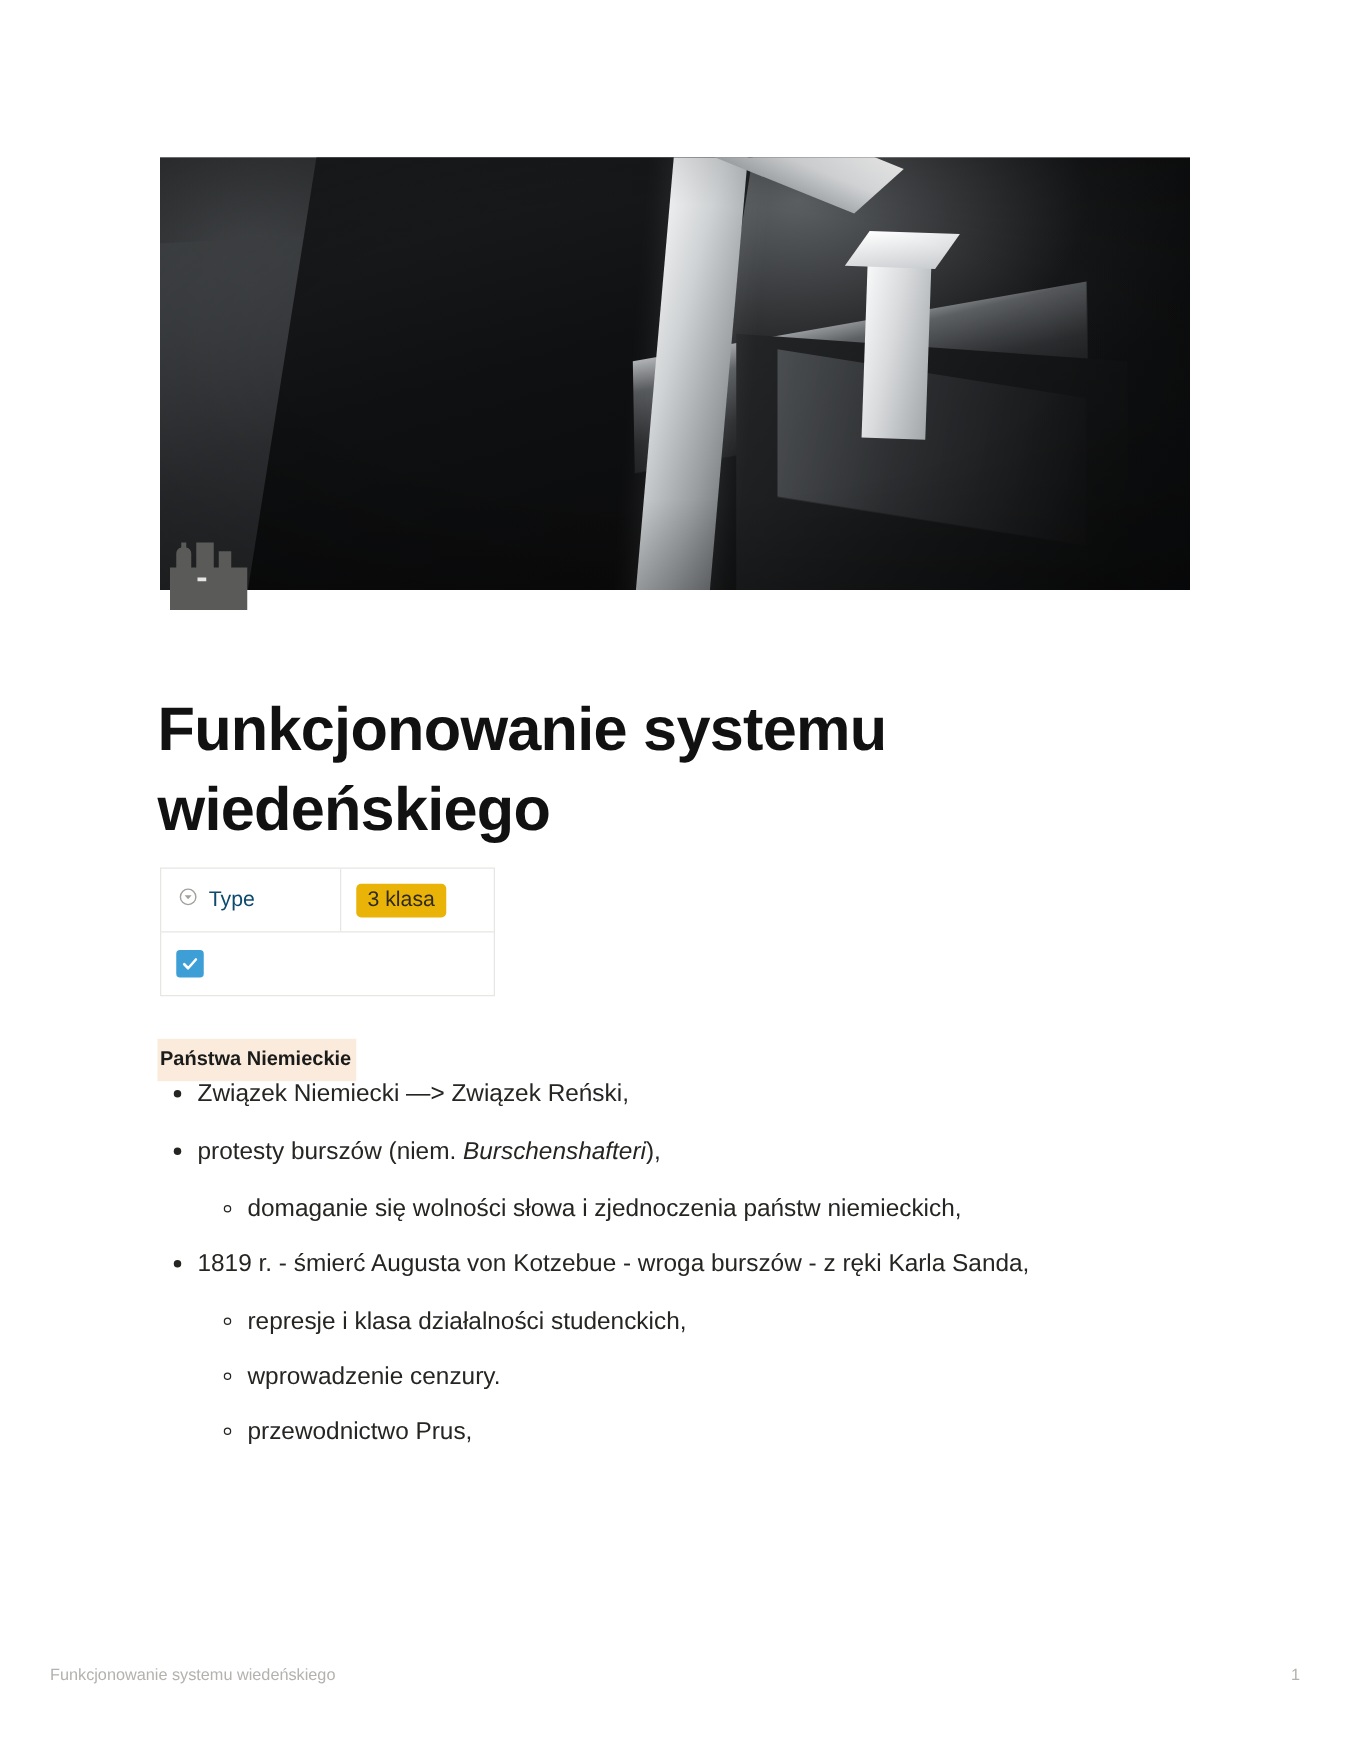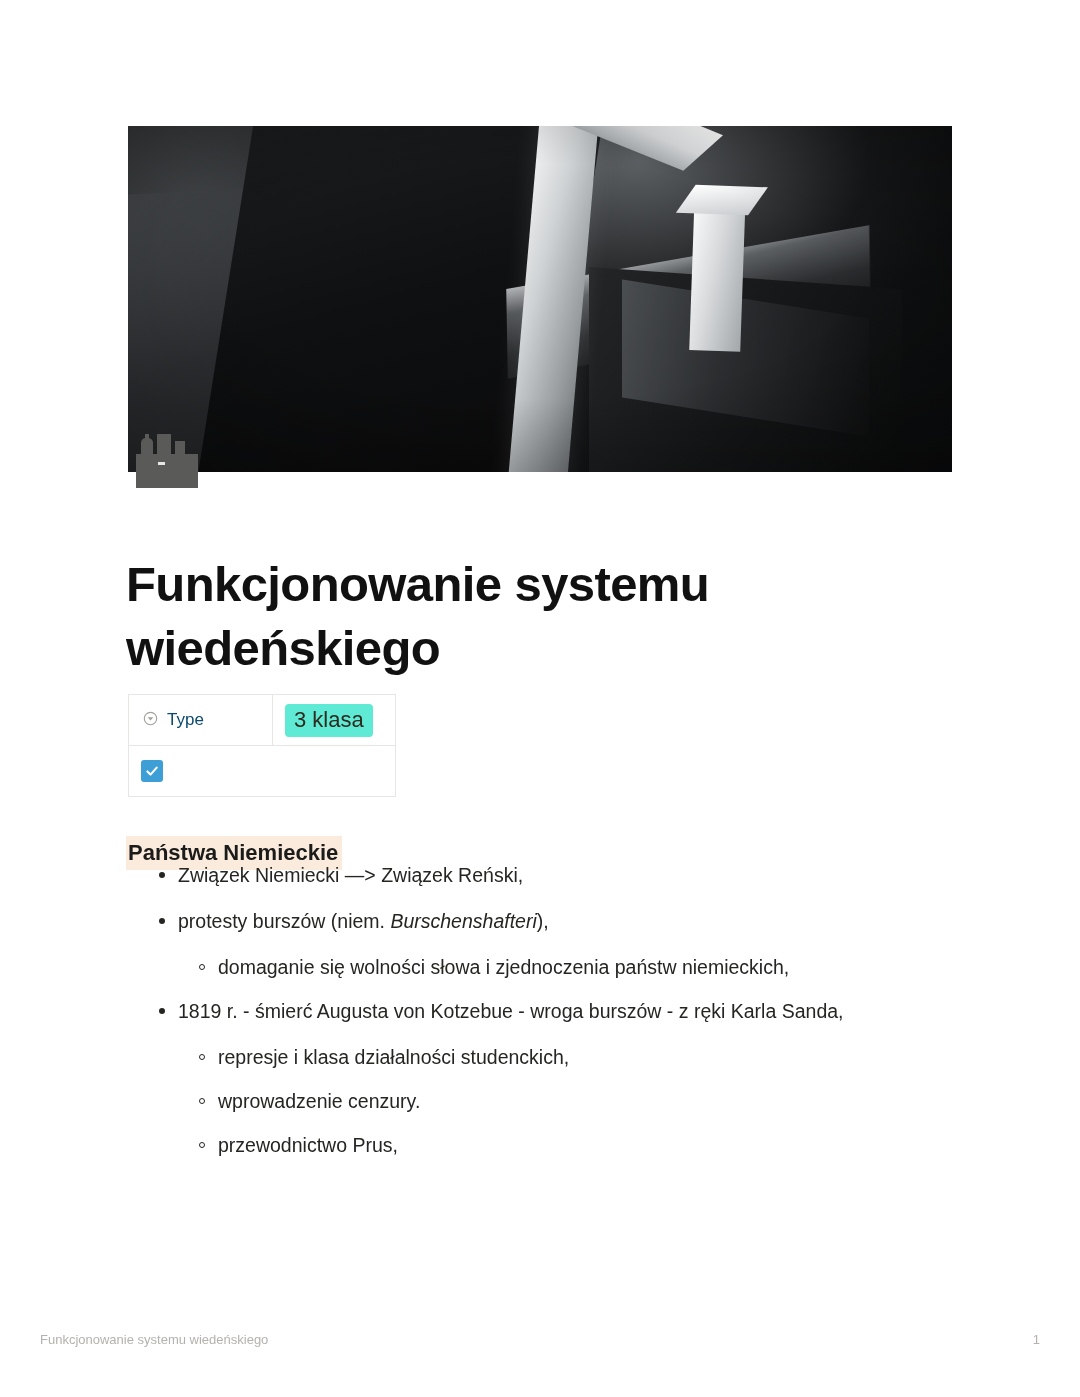--- a/index.html
+++ b/index.html
@@ -192,55 +192,55 @@
   }
   .prop-val {
     flex: 1;
     display: flex;
     align-items: center;
     padding-left: 12px;
     box-sizing: border-box;
   }
   .tag {
     display: inline-block;
-    background: #5eead4;
+    background: #eab308;
     color: #2f2a1e;
-    font-size: 22px;
+    font-size: 17px;
     padding: 3px 9px 4px 9px;
     border-radius: 4px;
     white-space: nowrap;
   }
   .checkbox-checked {
     width: 22px;
     height: 22px;
     background: #3d9fd6;
     border-radius: 3px;
     display: flex;
     align-items: center;
     justify-content: center;
   }
 
   
   .section-heading {
     position: absolute;
     left: 126px;
     top: 818px;
-    font-size: 22px;
+    font-size: 16px;
     font-weight: bold;
     color: #1b1b1a;
     background: #faebdd;
     padding: 2px 4px 3px 2px;
     line-height: 29px;
     display: inline-block;
   }
 
   
   .content-list {
     position: absolute;
-    left: 144px;
+    left: 124px;
     top: 862px;
     width: 810px;
   }
   .li {
     position: relative;
     font-size: 19.5px;
     line-height: 26px;
     color: #252522;
     margin-bottom: 20px;
     padding-left: 34px;

